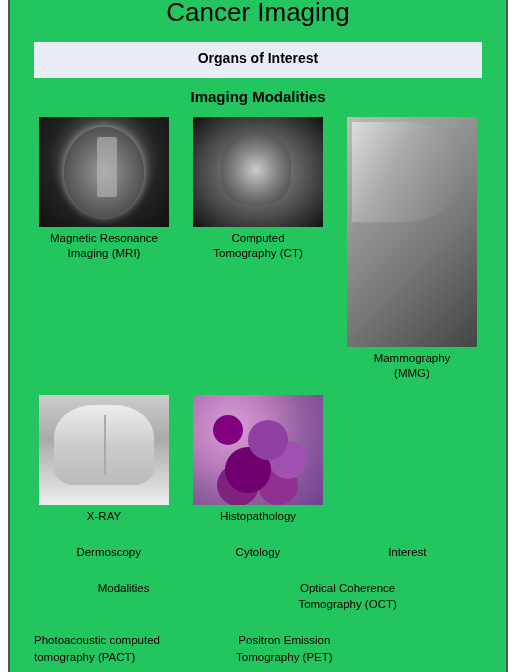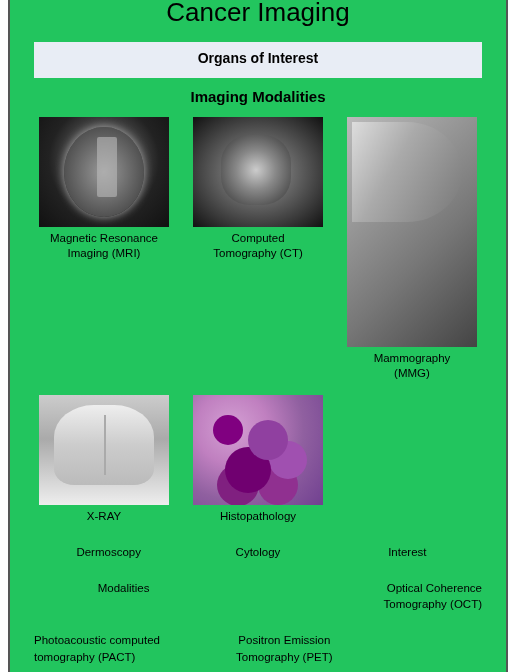--- a/index.html
+++ b/index.html
@@ -209,21 +209,21 @@
     </div>
 
     <div class="bottom-labels">
       <div class="bottom-row">
         <div class="col">Dermoscopy</div>
         <div class="col">Cytology</div>
         <div class="col">Interest</div>
       </div>
       <div class="bottom-row">
         <div class="col">Modalities</div>
-        <div class="col" style="flex:1.5;text-align:right;">Optical Coherence<br>Tomography (OCT)</div>
+        <div class="col" style="flex:1.5;">Optical Coherence<br>Tomography (OCT)</div>
       </div>
       <div class="bottom-row">
         <div class="col" style="flex:1.4; text-align:left;">Photoacoustic computed<br>tomography (PACT)</div>
         <div class="col">Positron Emission<br>Tomography (PET)</div>
         <div class="col"></div>
       </div>
     </div>
   </div>
 </div>
 

